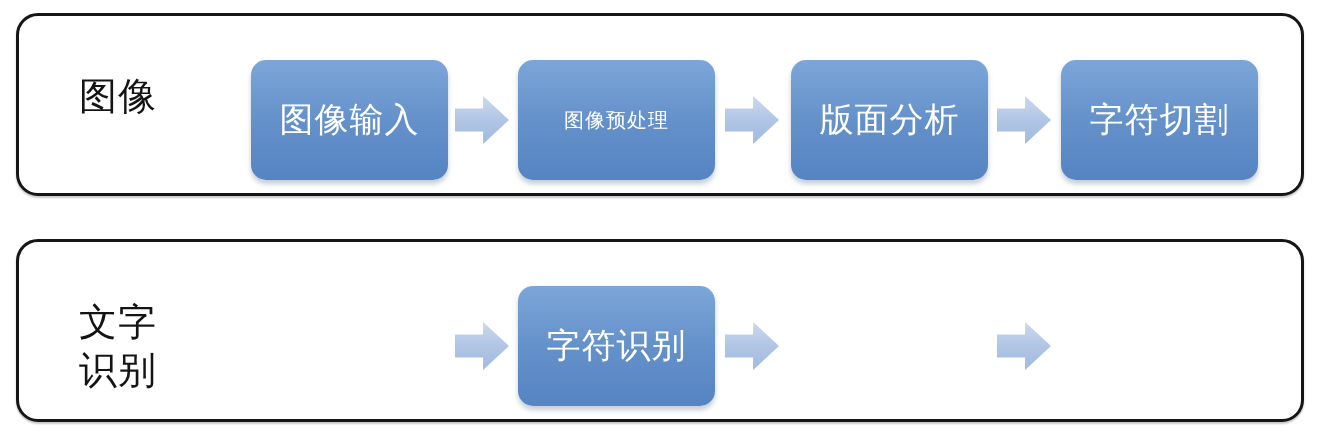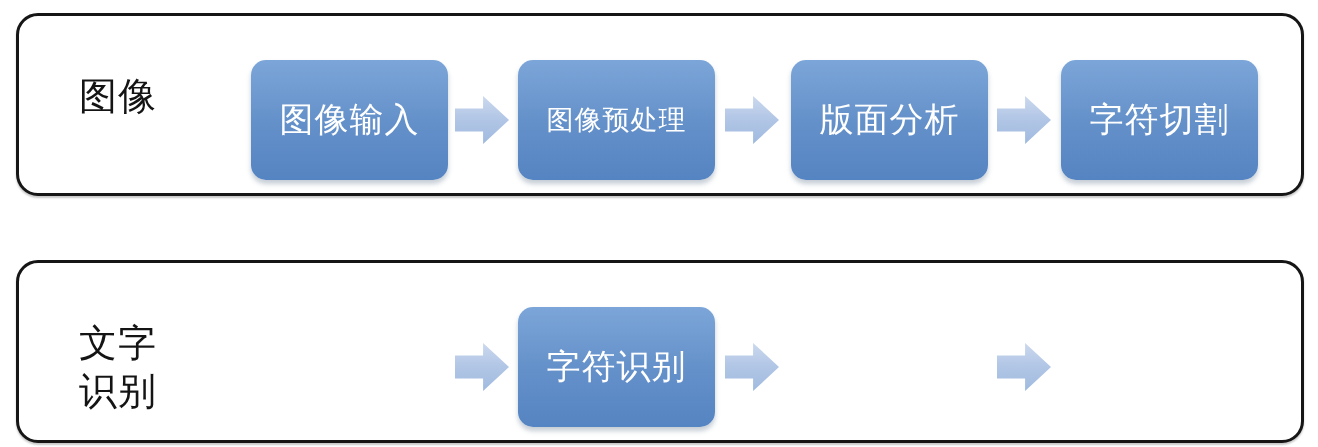--- a/index.html
+++ b/index.html
@@ -22,21 +22,21 @@
     left: 16px;
     width: 1288px;
     height: 183px;
     box-sizing: border-box;
     border: 3px solid #161616;
     border-radius: 22px;
     background: #ffffff;
     box-shadow: 0 2px 2px rgba(0,0,0,0.22);
   }
   .panel.row-0 { top: 13px; }
-  .panel.row-1 { top: 260px; }
+  .panel.row-1 { top: 239px; }
 
   .row-label {
     position: absolute;
     left: 60px;
     top: 56px;
     color: #141414;
     font-size: 38px;
     line-height: 48px;
     letter-spacing: 1px;
     white-space: nowrap;
@@ -52,21 +52,21 @@
     box-shadow: 0 4px 5px rgba(110,130,150,0.40);
     color: #ffffff;
     display: flex;
     align-items: center;
     justify-content: center;
     font-size: 34px;
     letter-spacing: 1px;
     text-align: right;
     white-space: nowrap;
   }
-  .step-box.small { font-size: 27px; }
+  .step-box.small { font-size: 20px; }
   .pos-s0 { left: 232px; }
   .pos-s1 { left: 499px; }
   .pos-s2 { left: 772px; }
   .pos-s3 { left: 1042px; }
 
   .arrow {
     position: absolute;
     top: 80px;
     width: 54px;
     height: 48px;

